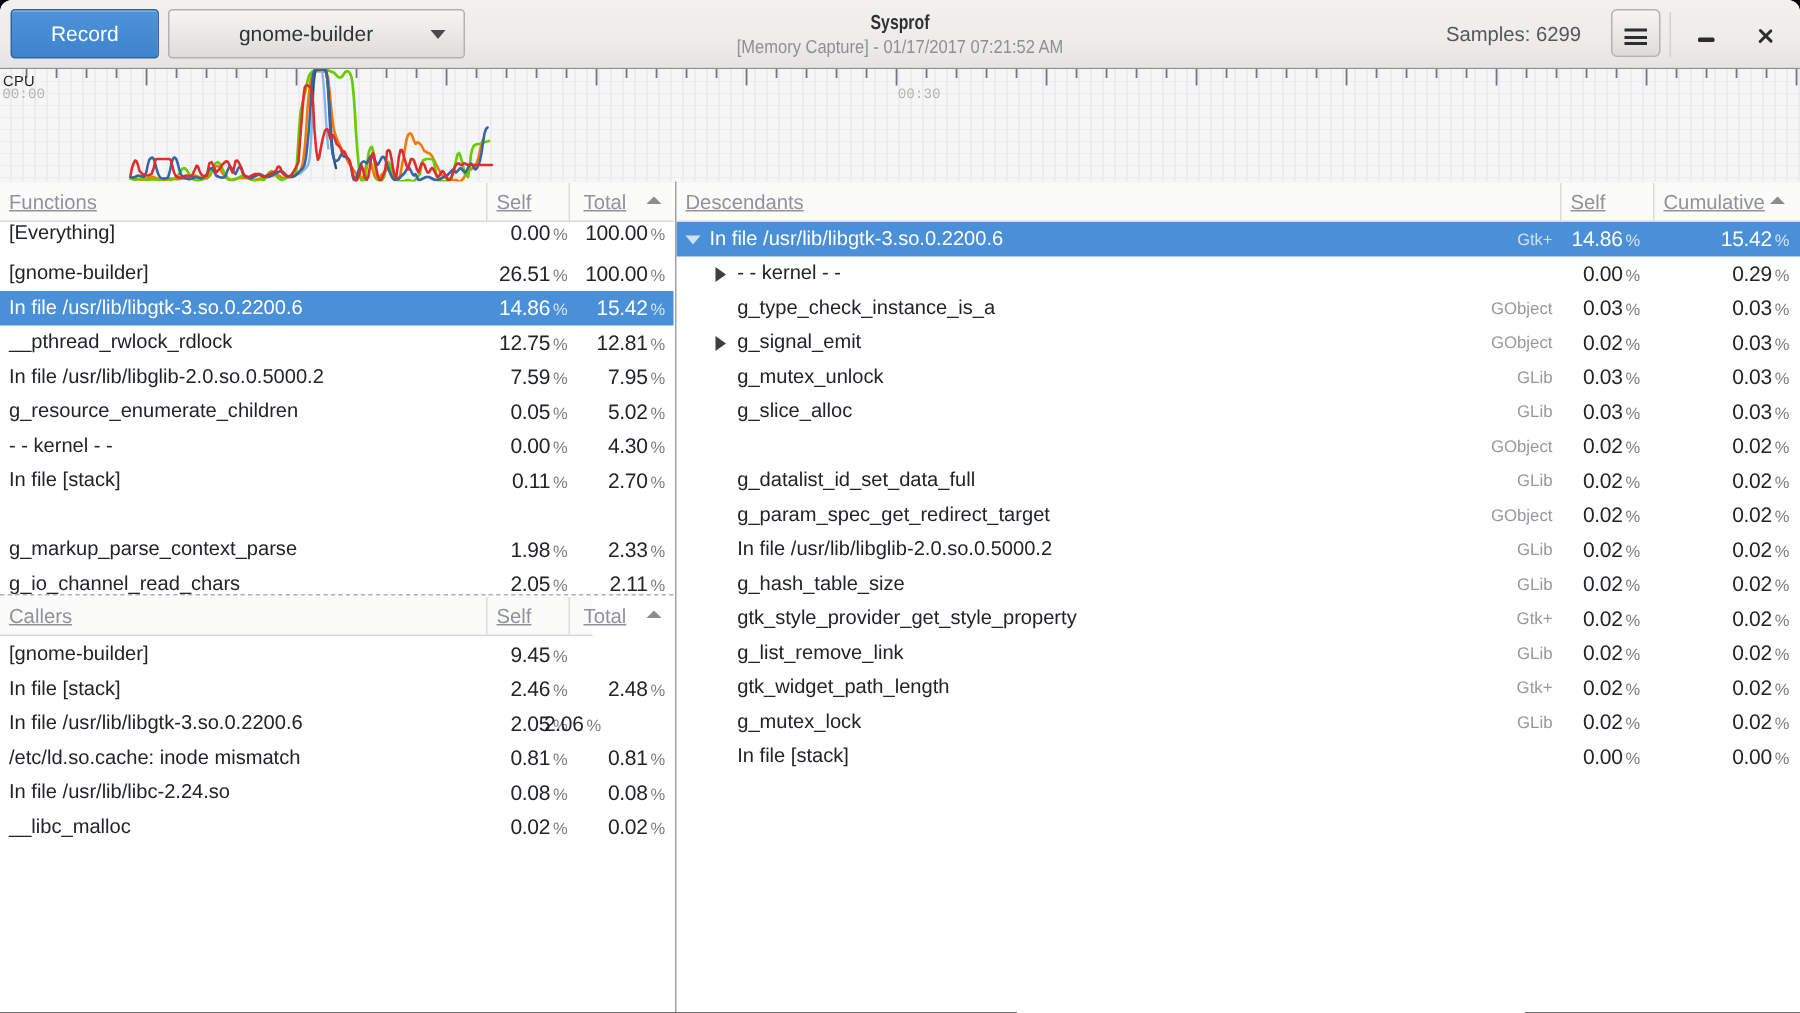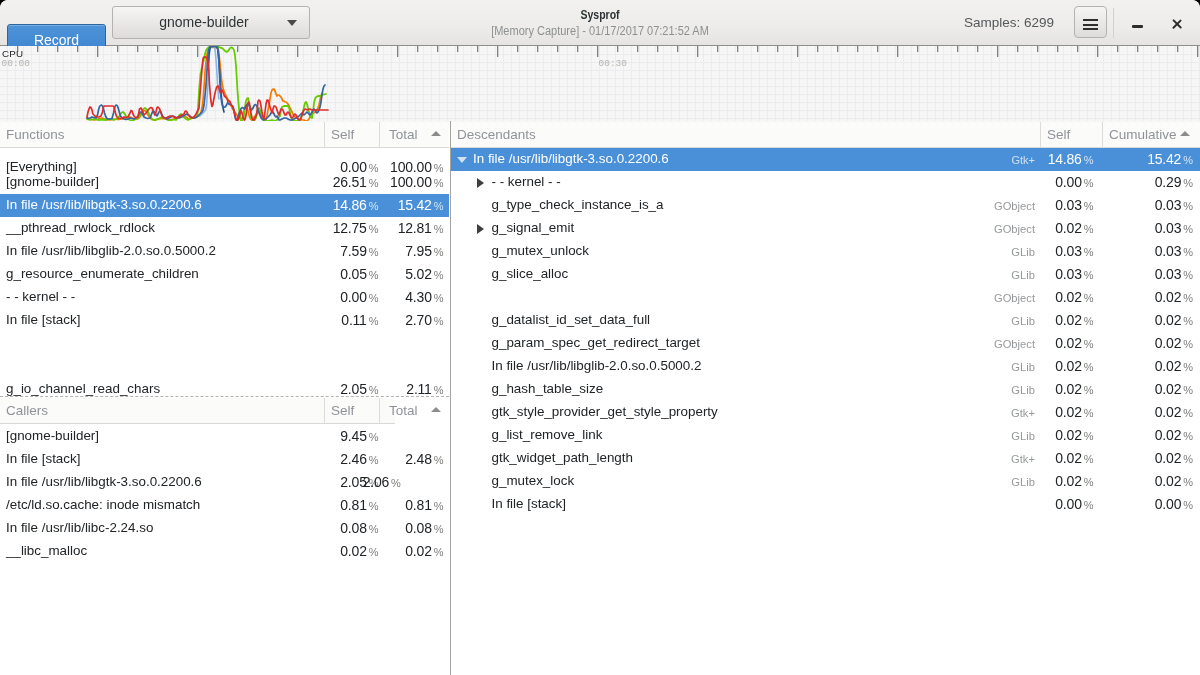--- a/index.html
+++ b/index.html
@@ -1,19 +1,19 @@
 <!DOCTYPE html>
 <html><head><meta charset="utf-8">
 <style>
 html,body{margin:0;padding:0;width:1200px;height:675px;overflow:hidden;background:#000;}
 body{font-family:"Liberation Sans",sans-serif;position:relative;}
 .win{position:absolute;left:0;top:0;width:1200px;height:675px;background:#fff;border-radius:8px 8px 0 0;overflow:hidden;}
 
 .hb{position:absolute;left:0;top:0;width:1200px;height:46px;background:linear-gradient(to bottom,#f2f1f0 0%,#edecea 60%,#e6e4e2 100%);border-bottom:1px solid #8f8f8c;box-sizing:border-box;border-radius:7px 7px 0 0;}
-.btn-rec{position:absolute;left:7px;top:24px;width:99px;height:33px;border-radius:3px;background:linear-gradient(to bottom,#4d93da,#3d84cd);border:1px solid #2a66a0;box-sizing:border-box;color:#fff;font-size:14px;text-align:center;line-height:31px;box-shadow:inset 0 1px 0 rgba(255,255,255,.25);}
+.btn-rec{position:absolute;left:7px;top:6px;width:99px;height:33px;border-radius:3px;background:linear-gradient(to bottom,#4d93da,#3d84cd);border:1px solid #2a66a0;box-sizing:border-box;color:#fff;font-size:14px;text-align:center;line-height:31px;box-shadow:inset 0 1px 0 rgba(255,255,255,.25);}
 .btn-combo{position:absolute;left:112px;top:6px;width:198px;height:33px;border-radius:3px;background:linear-gradient(to bottom,#f6f5f4,#e8e6e4 60%,#dedcda);border:1px solid #b4b2ae;box-sizing:border-box;color:#2e3436;font-size:14px;text-align:center;line-height:31px;}
 .btn-combo .lbl{margin-right:14px;}
 .combo-arrow{position:absolute;right:12px;top:13px;width:0;height:0;border-left:5px solid transparent;border-right:5px solid transparent;border-top:6px solid #47494a;}
 .title{position:absolute;left:400px;top:7px;width:400px;text-align:center;font-size:13.5px;font-weight:bold;color:#2d3234;transform:scaleX(.78);}
 .subtitle{position:absolute;left:350px;top:24px;width:500px;text-align:center;font-size:12.5px;color:#8d9091;transform:scaleX(.88);}
 .samples{position:absolute;right:146px;top:15px;font-size:13.5px;color:#55585a;}
 .btn-menu{position:absolute;left:1074px;top:6px;width:33px;height:32px;border-radius:4px;background:linear-gradient(to bottom,#f6f5f4,#e8e6e4 60%,#dedcda);border:1px solid #b4b2ae;box-sizing:border-box;}
 .btn-menu .bar{position:absolute;left:8px;width:15px;height:2.2px;background:#2d2d2d;}
 .hsep{position:absolute;left:1113px;top:8px;width:1px;height:30px;background:#d3d1ce;}
 .minim{position:absolute;left:1132px;top:25px;width:11px;height:2.6px;background:#2c2c2c;border-radius:1px;}
@@ -21,21 +21,21 @@
 .close .a,.close .b{position:absolute;left:-1.2px;top:4px;width:12.4px;height:2.2px;background:#2c2c2c;border-radius:1px;}
 .close .a{transform:rotate(45deg);}
 .close .b{transform:rotate(-45deg);}
 .corner{position:absolute;top:0;width:10px;height:10px;background:#000;z-index:-1;}
 
 .graph{position:absolute;left:0;top:46px;width:1200px;height:76px;background:#f6f6f7;}
 
 .pane-sep{position:absolute;left:450px;top:121px;width:1px;height:554px;background:#a2a29f;}
 .thead{position:absolute;height:26px;background:#fbfbfa;border-bottom:1px solid #dad9d7;box-sizing:border-box;font-size:13.5px;color:#8f9399;}
 .thead .cs{position:absolute;top:0;width:1px;height:26px;background:#dcdbd9;}
-.hlbl{position:absolute;top:5px;}
+.hlbl{position:absolute;top:5px;text-decoration:underline;}
 .sort{position:absolute;top:9px;width:0;height:0;border-left:5px solid transparent;border-right:5px solid transparent;border-bottom:5.5px solid #8c8c8c;}
 .row{position:absolute;height:23px;font-size:13.4px;color:#202427;white-space:nowrap;}
 .row.sel{background:#4a90d9;color:#fff;}
 .nm{position:absolute;top:3px;}
 .val{position:absolute;top:2.5px;text-align:right;font-size:14px;letter-spacing:-0.2px;}
 .pct{font-size:11px;color:#7d7d7b;margin-left:2px;letter-spacing:0;}
 .sel .pct{color:#d6e5f4;}
 .cat{position:absolute;top:5.5px;text-align:right;font-size:11.2px;color:#96999b;}
 .sel .cat{color:#cfe0f2;font-size:11px;}
 .dash{position:absolute;left:0px;top:396px;width:449px;border-top:1px dashed #b3b2af;}
@@ -78,21 +78,21 @@
         <polyline points="87,71 88,66 89,63 90,61 91,61.5 92,64 93,68 95,70 97,71 99,71 101,70 102.5,66 103.5,61 104.2,60 113,60 114,61 115,65 116,69 117,71 118,72 120,72.5 122,72 124,71 126,71.5 128,71 130,67 131,64.5 132,65 133,68 134,70 136,72 138,71 139.5,63 141,62 142.5,65 144,69 145,68 146,67 147,66 148,64 149,63 150,62 151,61.5 152,62 153,64 154,67 155,69 156,66 157,61.5 158,61 159,62 160,64 161,67 162,70 164,72 166,72 168,71 170,70 172,70 174,71 176,72 178,71 180,70 182,69 184,68 185,65.5 186,65 187,66 188,69 190,71 192,72 194,71 196,68 197,66 198,64 199,62 200,48 200.5,42 201.5,29 202.5,17 203.2,12 204,11 205,10.8 206,11.5 207.2,12.5 208,16 208.8,24 209.5,39 210.8,54 211.9,60.5 212.8,59 214,52 215.5,45 216.7,41 218,40 218.5,40.5 219.5,44 220.2,46.5 221,45 222,44 223,46 224.4,50 225.5,51 226.8,52.5 227.5,54 228,56 229,55 229.7,55 230.5,57 231.5,59.5 232.5,60 233.3,62 234.5,67 235.7,71.5 236.5,73.5 237.5,74.5 238.6,73 239.5,70 240.5,66 241,64.5 242,67 243,71.5 244.5,74 245.5,72 246.5,66 247.5,58 248.5,56 249.3,57 250,61 251,67 252,72 253,74 254,74 256,70 257,66 258,55 259,54 260,55 261,60 262,66 263,71 264,73 265,66 266,58 267,54 268,54 269,57 270,61 271,64 272,67 273,63 274,60 275,60 276,61 277,64 278,67 279,69 280,66 281,63 282,63 283,64 284,67 285,69 286,69 287,67 288,66 289,67 290,69 291,71 292,72 293,71 294,69 295,68 296,69 297,71 298,73 299,74 300,74 301,72 302,69 303,66 304,64 305,63 306,63 307,64 308,64 309,63 310,63 312,64 314,64 318,64 322,64 326,64 328,64" fill="none" stroke="#e02c2c" stroke-width="1.7" stroke-linejoin="round" stroke-linecap="round"></polyline>
       </svg></div>
 <div class="thead" style="left:0px;top:122px;width:449px;">
       <span class="hlbl" style="left:6px;">Functions</span>
       <span class="cs" style="left:324px"></span>
       <span class="cs" style="left:379px"></span>
       <span class="hlbl" style="left:331px;">Self</span>
       <span class="hlbl" style="left:389px;">Total</span>
       <span class="sort" style="left:431px"></span>
     </div>
-<div class="row" style="left:0;top:156px;width:487px;height:23px;overflow:hidden;">
+<div class="row" style="left:0;top:144px;width:487px;height:23px;overflow:hidden;">
       <span class="nm" style="left:6px;">[Everything]</span>
       <span class="val" style="left:250px;width:128.5px;">0.00<span class="pct">%</span></span>
       <span class="val" style="left:320px;width:123.5px;">100.00<span class="pct">%</span></span>
     </div>
 <div class="row" style="left:0;top:171px;width:449px;height:23px;overflow:hidden;">
       <span class="nm" style="left:6px;">[gnome-builder]</span>
       <span class="val" style="left:250px;width:128.5px;">26.51<span class="pct">%</span></span>
       <span class="val" style="left:320px;width:123.5px;">100.00<span class="pct">%</span></span>
     </div>
 <div class="row sel" style="left:0;top:194px;width:449px;height:23px;overflow:hidden;">
@@ -117,20 +117,25 @@
     </div>
 <div class="row" style="left:0;top:286px;width:449px;height:23px;overflow:hidden;">
       <span class="nm" style="left:6px;">- - kernel - -</span>
       <span class="val" style="left:250px;width:128.5px;">0.00<span class="pct">%</span></span>
       <span class="val" style="left:320px;width:123.5px;">4.30<span class="pct">%</span></span>
     </div>
 <div class="row" style="left:0;top:309px;width:449px;height:23px;overflow:hidden;">
       <span class="nm" style="left:6px;">In file [stack]</span>
       <span class="val" style="left:250px;width:128.5px;">0.11<span class="pct">%</span></span>
       <span class="val" style="left:320px;width:123.5px;">2.70<span class="pct">%</span></span>
+    </div>
+<div class="row" style="left:0;top:355px;width:449px;height:23px;overflow:hidden;">
+      <span class="nm" style="left:6px;">g_markup_parse_context_parse</span>
+      <span class="val" style="left:250px;width:128.5px;">1.98<span class="pct">%</span></span>
+      <span class="val" style="left:320px;width:123.5px;">2.33<span class="pct">%</span></span>
     </div>
 <div class="row" style="left:0;top:378px;width:449px;height:18px;overflow:hidden;">
       <span class="nm" style="left:6px;">g_io_channel_read_chars</span>
       <span class="val" style="left:250px;width:128.5px;">2.05<span class="pct">%</span></span>
       <span class="val" style="left:320px;width:123.5px;">2.11<span class="pct">%</span></span>
     </div>
 <div class="dash"></div>
 <div class="thead" style="left:0px;top:398px;width:395px;">
       <span class="hlbl" style="left:6px;">Callers</span>
       <span class="cs" style="left:324px"></span>

